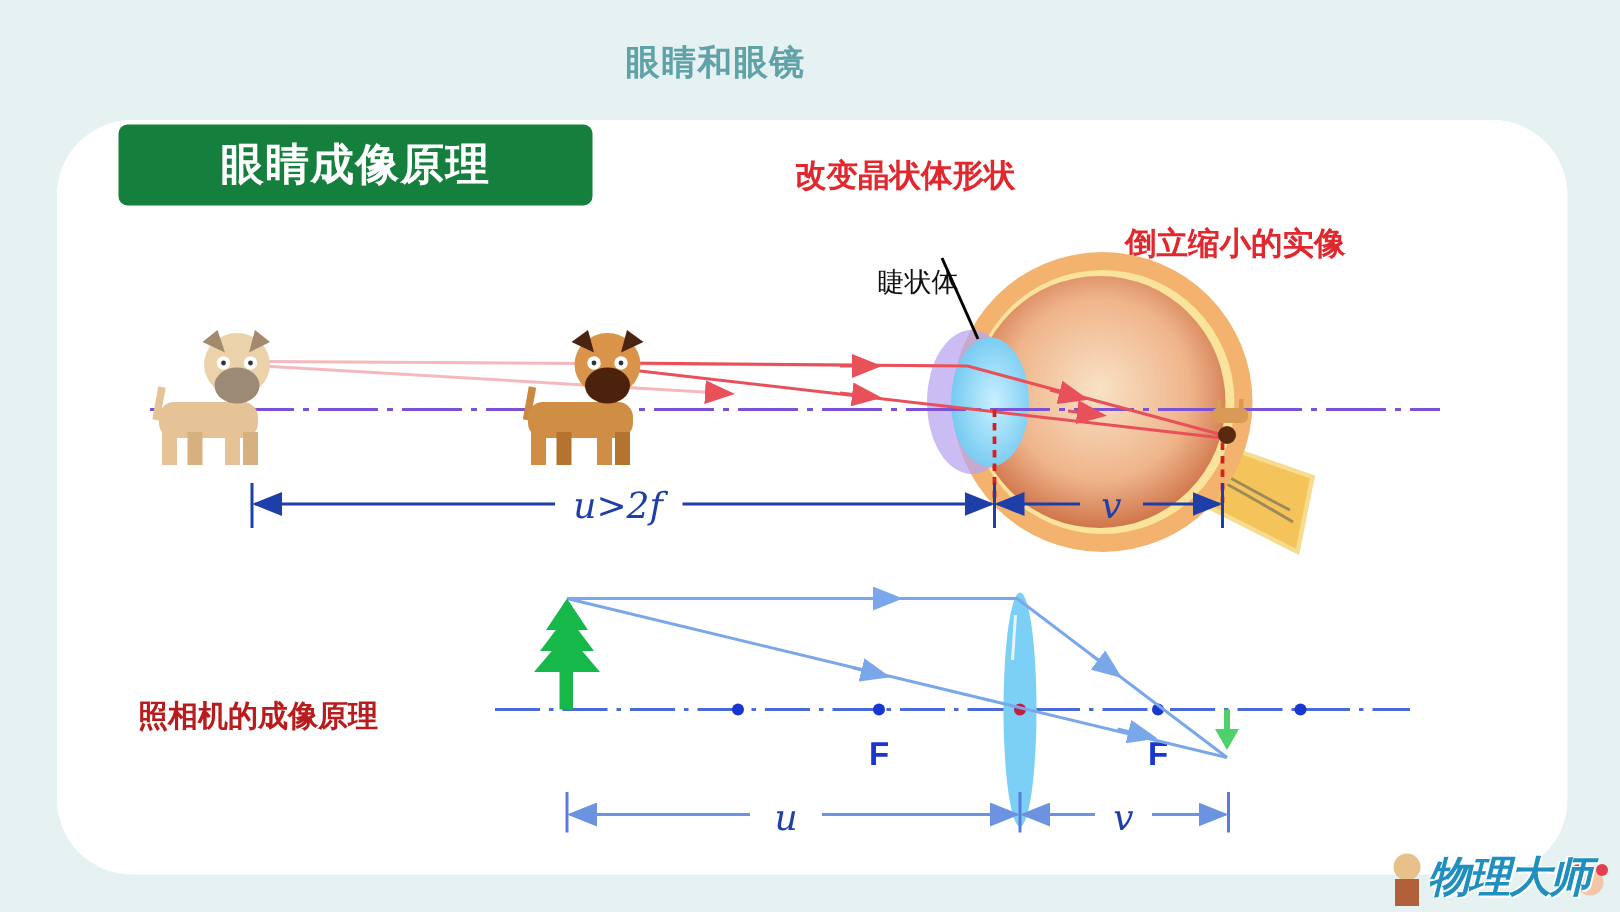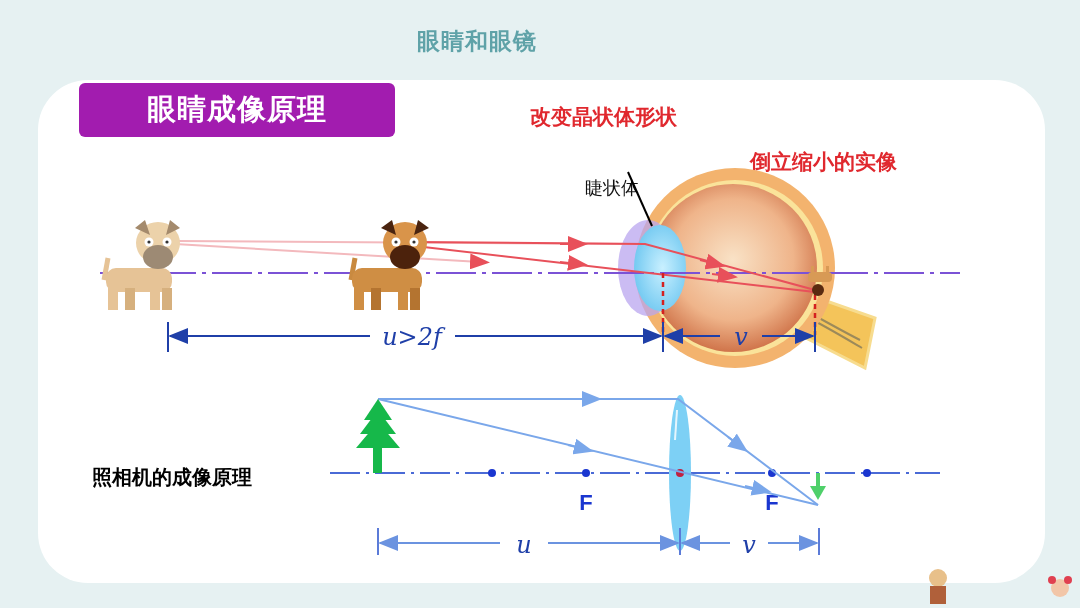--- a/index.html
+++ b/index.html
@@ -11,30 +11,30 @@
   .slide-title {
     position:absolute; left:0; top:26px; width:954px; text-align:center;
     font-size:23px; font-weight:bold; color:#5fa2a8; letter-spacing:1px;
   }
   .card {
     position:absolute; left:38px; top:80px; width:1007px; height:503px;
     background:#ffffff; border-radius:50px;
   }
   .section-badge {
     position:absolute; left:79px; top:83px; width:316px; height:54px;
-    background:#a21caf; border-radius:6px;
+    background:#15803d; border-radius:6px;
     color:#ffffff; font-size:29px; font-weight:bold;
     display:flex; align-items:center; justify-content:center; letter-spacing:1px;
   }
   .label {
     position:absolute; font-weight:bold; white-space:nowrap;text-align:right;
   }
   .label-red { color:#e0282e; font-size:21px; }
   .label-black { color:#111; font-size:18px; font-weight:normal; }
-  .label-purple { color:#000000; font-size:20px; }
+  .label-purple { color:#b91c1c; font-size:20px; }
   svg.diagram { position:absolute; left:0; top:0; }
   .logo {
     position:absolute; left:922px; top:560px; width:155px; height:48px;
   }
   .logo-text {
     position:absolute; left:30px; top:6px; font-size:28px; font-weight:bold;
     color:#1f8fbf; letter-spacing:-1px; font-style:italic;
     text-shadow: 1px 1px 0 #ffffff, -1px -1px 0 #ffffff;
   }
 </style>
@@ -209,13 +209,14 @@
 </svg>
 
 <div class="logo">
   <svg width="155" height="48" style="position:absolute;left:0;top:0">
     <circle cx="16" cy="18" r="9" fill="#e8c08a"></circle>
     <rect x="8" y="26" width="16" height="18" fill="#b0603a"></rect>
     <circle cx="138" cy="28" r="9" fill="#f2c6a8"></circle>
     <circle cx="130" cy="20" r="4" fill="#e04050"></circle>
     <circle cx="146" cy="20" r="4" fill="#e04050"></circle>
   </svg>
+  <span class="logo-text">物理大师</span>
 </div>
 
 </body></html>

